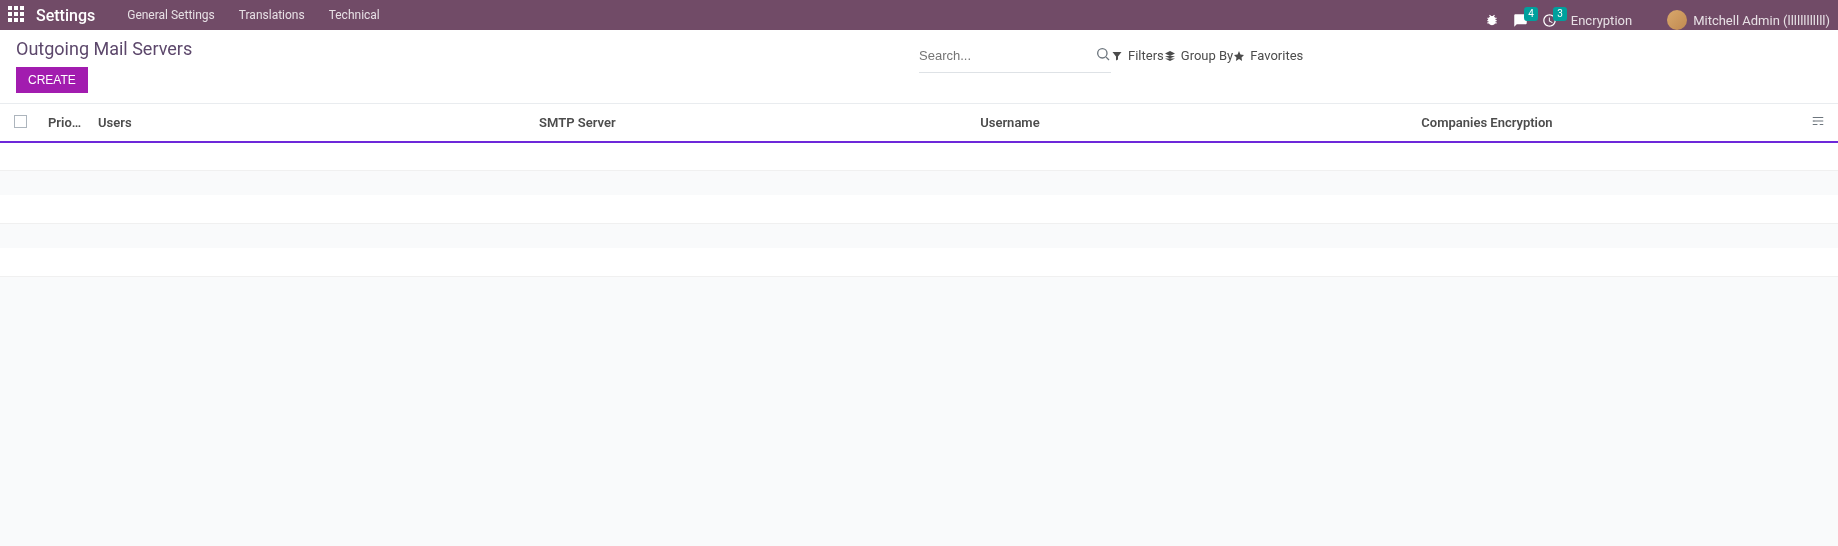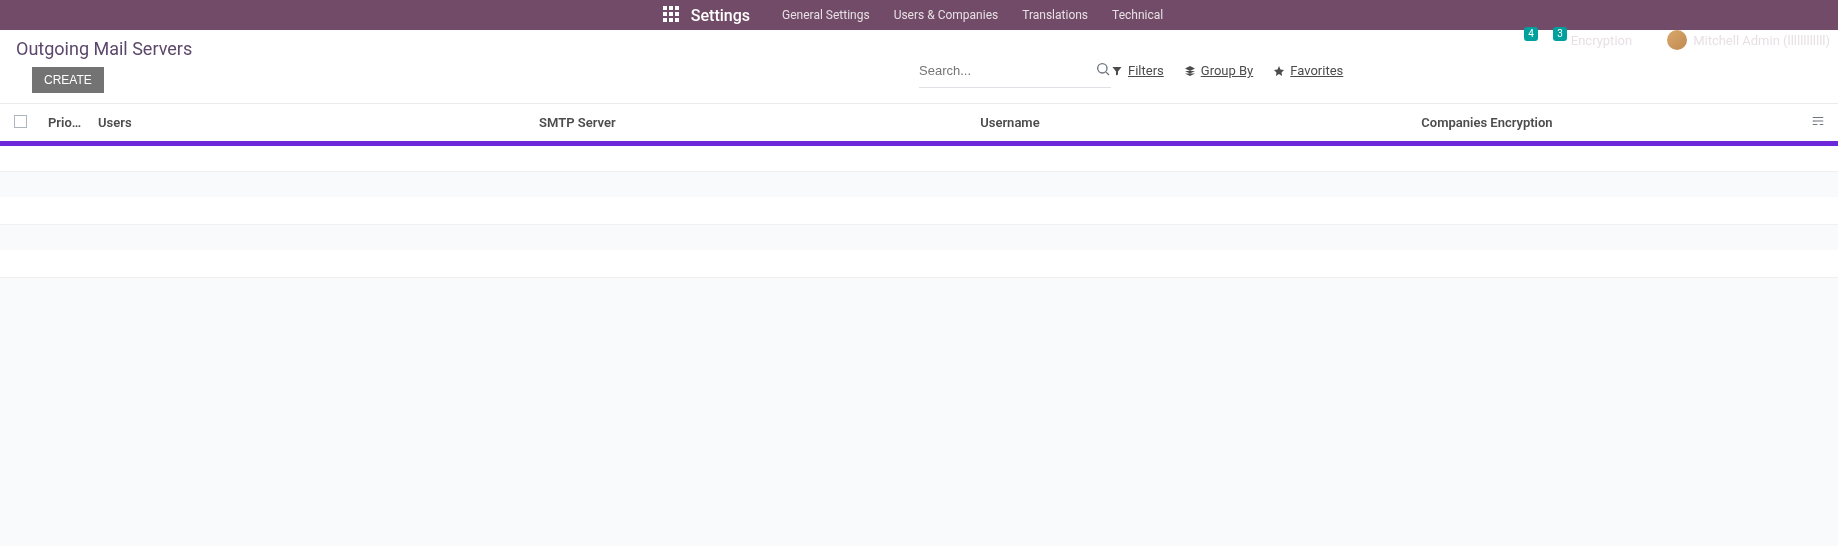--- a/index.html
+++ b/index.html
@@ -1,44 +1,44 @@
 <!DOCTYPE html>
 <html><head>
 <meta charset="utf-8">
 <style>
 * { margin: 0; padding: 0; box-sizing: border-box; }
 body { font-family: -apple-system, BlinkMacSystemFont, "Segoe UI", Roboto, "Helvetica Neue", Arial, sans-serif; font-size: 13px; color: #4c4c4c; background: #f9fafb; }
-.topbar { background: #714B67; height: 30px; display: flex; align-items: center; color: #fff; padding: 0 8px; flex-direction: column; }
+.topbar { background: #714B67; height: 30px; display: flex; align-items: flex-end; color: #fff; padding: 0 8px; }
 .topbar-left { display: flex; align-items: center; gap: 0; }
 .apps-icon { width: 18px; height: 18px; display: grid; grid-template-columns: repeat(3, 4px); grid-template-rows: repeat(3, 4px); gap: 2px; margin-right: 10px; cursor: pointer; }
 .apps-icon span { background: #fff; width: 4px; height: 4px; }
 .brand { font-size: 16px; font-weight: 500; margin-right: 20px; color: #fff; }
 .nav-item { padding: 0 12px; font-size: 12px; color: #e7e0e5; cursor: pointer; line-height: 30px; }
 .topbar-right { margin-left: auto; display: flex; align-items: center; gap: 14px; }
 .icon-btn { position: relative; cursor: pointer; color: #fff; display: flex; align-items: center; }
 .badge { position: absolute; top: -6px; right: -10px; background: #00A09D; color: #fff; font-size: 10px; padding: 0 4px; border-radius: 3px; line-height: 14px; min-width: 12px; text-align: center; }
 .company-name { font-size: 13px; color: #e7e0e5; cursor: pointer; }
 .user-block { display: flex; align-items: center; gap: 6px; cursor: pointer; padding-left: 21px; }
 .avatar { width: 20px; height: 20px; border-radius: 50%; background: linear-gradient(135deg, #d9a86c, #c08950); display: flex; align-items: center; justify-content: center; font-size: 10px; color: #fff; }
 .user-name { font-size: 13px; color: #e7e0e5; }
 .control-panel { background: #fff; padding: 8px 16px 0 16px; border-bottom: 1px solid #e9ecef; }
-.control-top { display: flex; align-items: center; }
+.control-top { display: flex; align-items: flex-start; }
 .control-left { flex: 1; }
 .breadcrumb { font-size: 18px; color: #5c476b; margin-bottom: 8px; }
-.create-btn { background: #737373; color: #fff; border: none; padding: 6px 12px; font-size: 12px; font-weight: 500; text-transform: uppercase; cursor: pointer; border-radius: 0; margin-bottom: 10px; margin-left: 16px; }
+.create-btn { background: #a21caf; color: #fff; border: none; padding: 6px 12px; font-size: 12px; font-weight: 500; text-transform: uppercase; cursor: pointer; border-radius: 0; margin-bottom: 10px; }
 .control-right { flex: 1; display: flex; }
 .search-wrap { position: relative; border-bottom: 1px solid #dee2e6; display: flex; align-items: center; padding: 4px 0; }
 .search-input { border: none; outline: none; flex: 1; font-size: 13px; padding: 4px 0; background: transparent; }
 .search-icon { color: #6c757d; cursor: pointer; }
-.search-tools { display: flex; gap: 20px; padding: 10px 0; text-decoration: underline; }
+.search-tools { display: flex; padding: 10px 0; }
 .tool-btn { display: flex; align-items: center; gap: 5px; cursor: pointer; font-size: 13px; color: #4c4c4c; }
 .tool-btn svg { width: 12px; height: 12px; }
 .table-wrap { background: #fff; }
 .tbl { width: 100%; border-collapse: collapse; }
-.tbl th { text-align: left; padding: 10px 8px; font-size: 13px; font-weight: 600; color: #4c4c4c; border-bottom: 5px solid #6d28d9; background: #fff; }
+.tbl th { text-align: left; padding: 10px 8px; font-size: 13px; font-weight: 600; color: #4c4c4c; border-bottom: 2px solid #6d28d9; background: #fff; }
 .tbl th.chk { width: 40px; text-align: center; }
 .tbl th.prio { width: 50px; white-space: nowrap; overflow: hidden; text-overflow: ellipsis; max-width: 50px; }
 .tbl th.opt { width: 40px; text-align: center; }
 .tbl td { padding: 12px 8px; border-bottom: 1px solid #f0f0f0; }
 .checkbox { width: 13px; height: 13px; border: 1px solid #adb5bd; display: inline-block; cursor: pointer; }
 .empty-row td { height: 28px; background: #fff; }
 .gap-row td { height: 25px; background: #f9fafb; border: none; }
 .opt-icon { cursor: pointer; color: #6c757d; }
 </style>
 </head>
@@ -52,21 +52,20 @@
         <span></span>
         <span></span>
         <span></span>
         <span></span>
         <span></span>
         <span></span>
         <span></span>
     </div>
     <div class="brand">Settings</div>
     <div class="nav-item">General Settings</div>
-    <div class="nav-item">Users &amp; Companies</div>
     <div class="nav-item">Translations</div>
     <div class="nav-item">Technical</div>
   </div>
   <div class="topbar-right">
     <div class="icon-btn">
       <svg width="14" height="14" viewBox="0 0 24 24" fill="currentColor">
           <path d="M20 8h-2.81a5.985 5.985 0 00-1.82-1.96l1.63-1.63-1.41-1.41-2.17 2.17C12.96 5.06 12.49 5 12 5s-.96.06-1.42.17L8.41 3l-1.41 1.41 1.63 1.63C7.88 6.55 7.26 7.22 6.81 8H4v2h2.09c-.5.33-.9.66-.9 1v1H4v2h2v1c0 .34.04.67.09 1H4v2h2.81c1.04 1.79 2.97 3 5.19 3s4.15-1.21 5.19-3H20v-2h-2.09c.05-.33.09-.66.09-1v-1h2v-2h-2v-1c0-.34-.04-.67-.09-1H20V8z"></path>
         </svg>
     </div>
     <div class="icon-btn">

